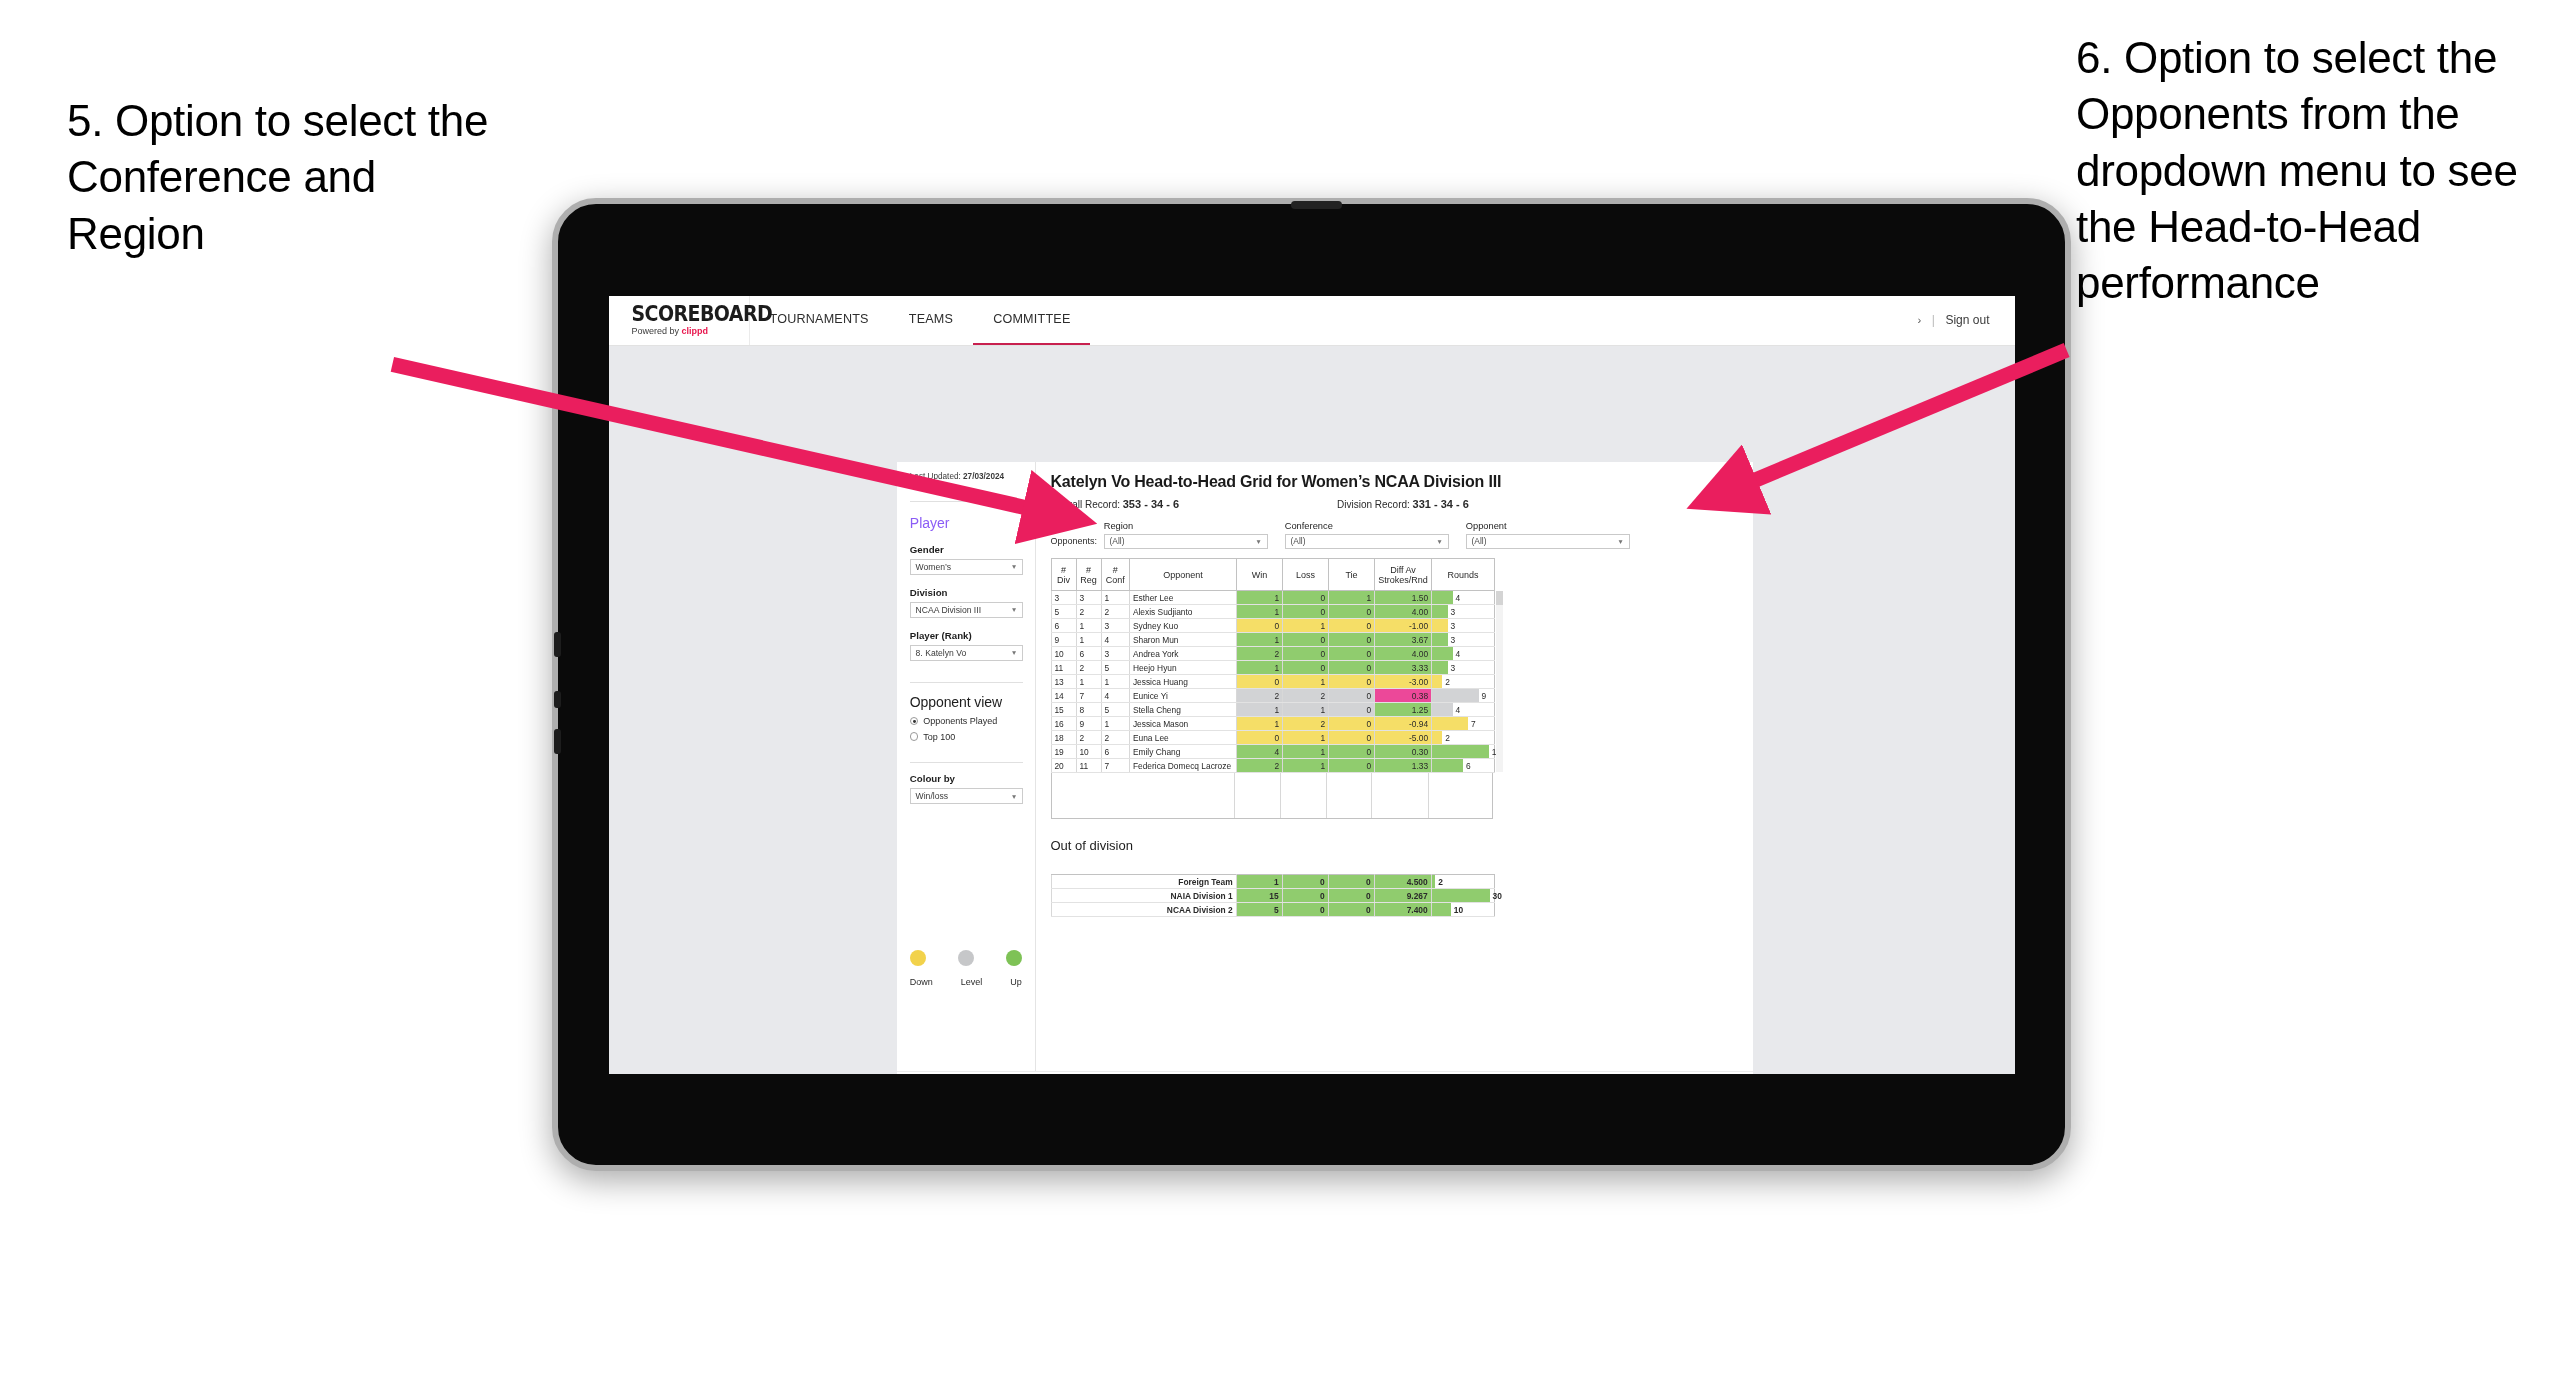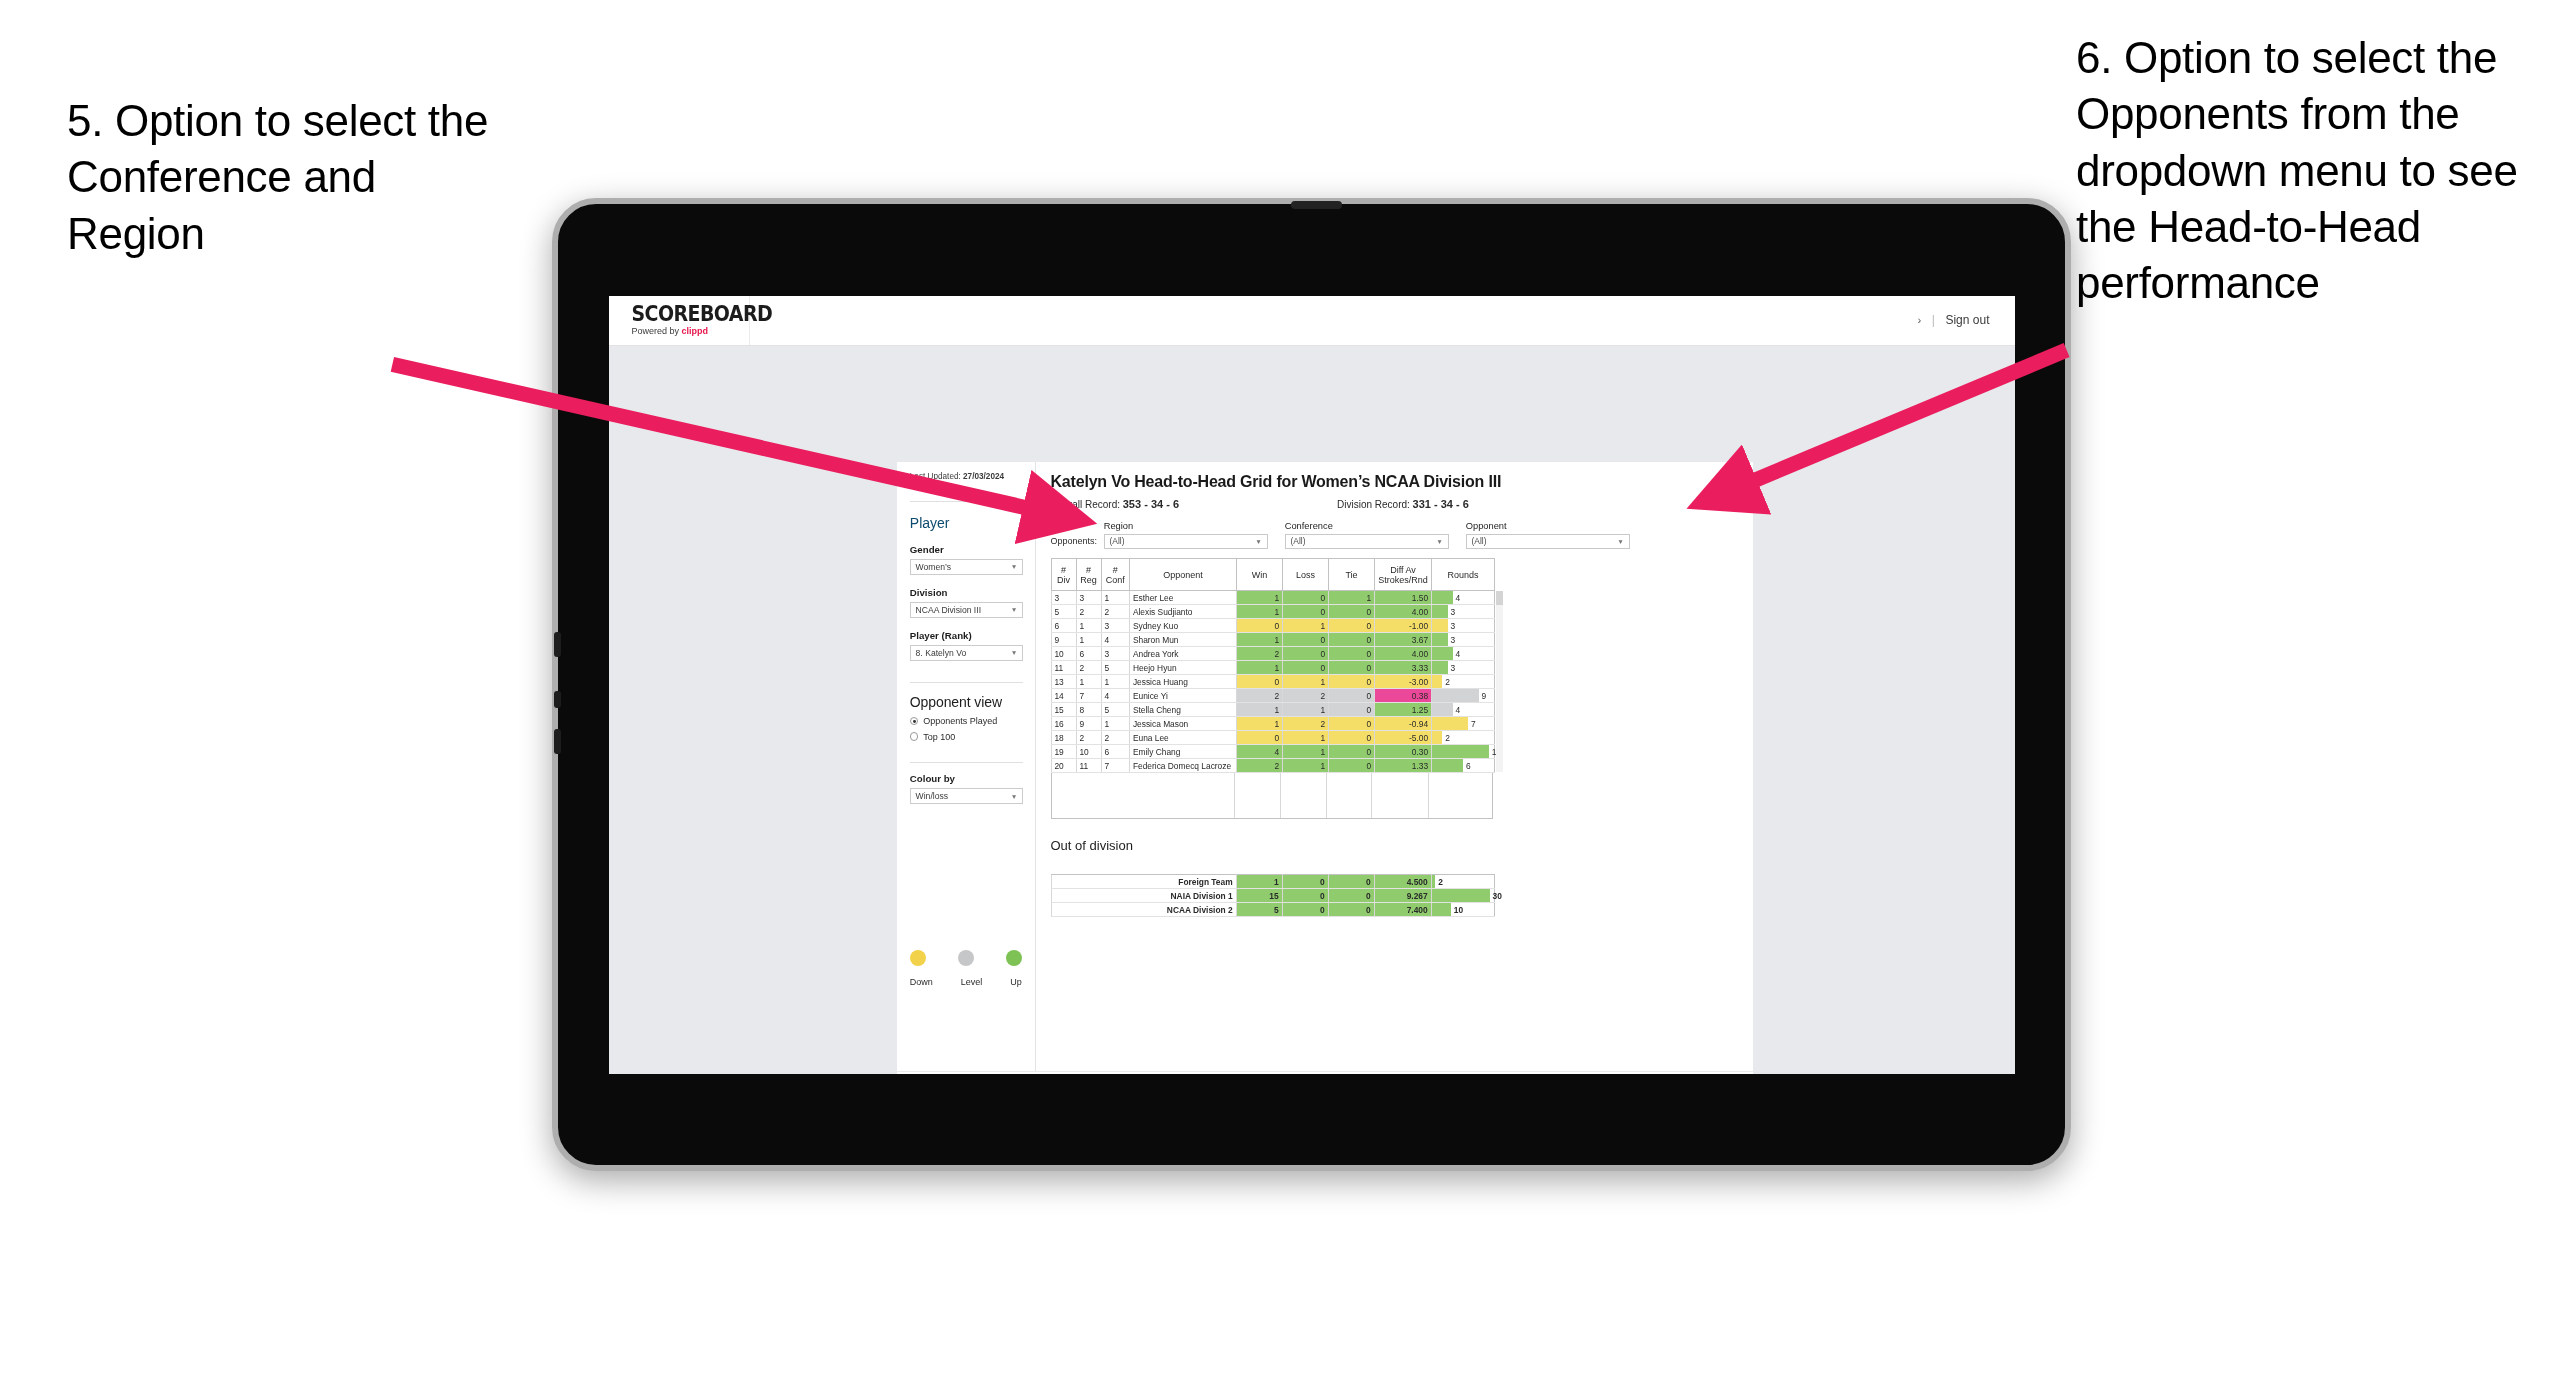--- a/index.html
+++ b/index.html
@@ -101,21 +101,21 @@
   #sheet {
     position:absolute; left:288px; top:82px; width:856px; height:609px;
     background:#fff; display:flex;
   }
 
   
   #sidebar { width: 139px; border-right:1px solid #e4e4e4; padding: 10.5px 11.4px 0 13.3px; position:relative; }
   #last-updated { font-size: 8.2px; color:#3b3b3b; line-height:1.25; }
   #last-updated b { font-weight:700; }
   .sb-rule { height:1px; background:#e0e0e0; margin: 8.6px 0 0 0; }
-  .sb-h1 { font-size: 14px; color:#0c4a6e; margin-top: 13.3px; font-weight:400; }
+  .sb-h1 { font-size: 14px; color:#8b5cf6; margin-top: 13.3px; font-weight:400; }
   .sb-h2 { font-size: 14px; color:#1d1d1d; margin-top: 1.9px; font-weight:400; letter-spacing:-0.1px;}
   .sb-lbl { font-size: 9.7px; color:#1d1d1d; font-weight:700; margin-top: 12.4px; }
   .sb-select {
     margin-top: 3.8px; height: 16px; border:1px solid #ccc; background:#fff;
     display:flex; align-items:center; padding: 0 4.8px; font-size: 8.6px; color:#3a3a3a;
     position:relative; cursor:pointer;
   }
   .sb-select .caret { position:absolute; right:4.8px; font-size:6.7px; color:#777; }
 
   .radio-row { display:flex; align-items:center; gap:4.8px; margin-top: 5.7px; }
@@ -211,20 +211,25 @@
   <div class="dev-btn" id="dev-btn-2"></div>
   <div class="dev-btn" id="dev-btn-3"></div>
 
   <div id="tablet-inner">
     <div id="app">
 
       <div id="topbar">
         <div id="logo-block">
           <div id="logo-word">SCOREBOARD</div>
           <div id="logo-sub"><span>Powered by </span><b>clippd</b></div>
+        </div>
+        <div class="topnav">
+          <div class="topnav-item">TOURNAMENTS</div>
+          <div class="topnav-item">TEAMS</div>
+          <div class="topnav-item active">COMMITTEE</div>
         </div>
         <div id="signout-wrap">
           <span id="signout-chev">›</span>
           <span class="sep">|</span>
           <span>Sign out</span>
         </div>
       </div>
 
 
       <div id="canvas">

